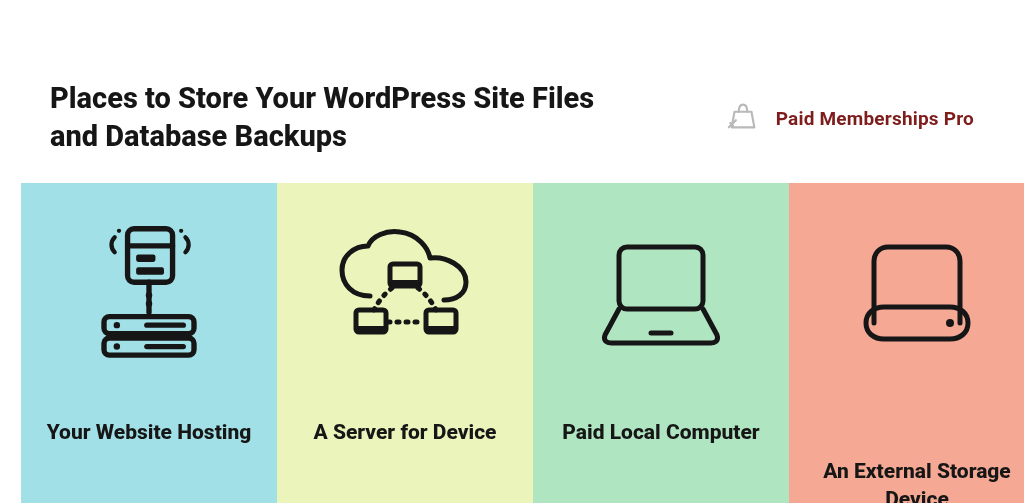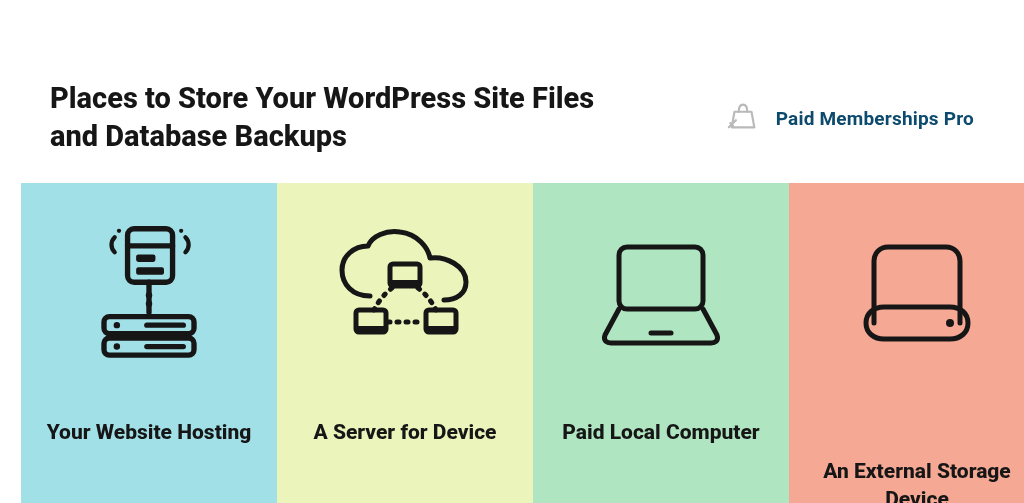--- a/index.html
+++ b/index.html
@@ -22,21 +22,21 @@
       font-size: 29px;
       font-weight: 800;
       line-height: 1.3;
       color: #161616;
       max-width: 560px;
     }
     .logo {
       display: flex;
       align-items: center;
       gap: 16px;
-      color: #0c4a6e;
+      color: #7f1d1d;
     }
     .logo-text {
       font-size: 19px;
       font-weight: 700;
       letter-spacing: 0.2px;
     }
     .cards {
       display: flex;
       width: 100%;
       height: 472px;

